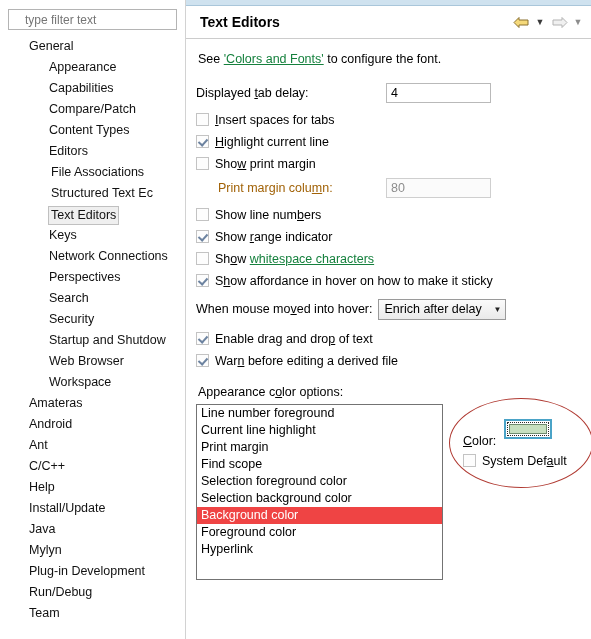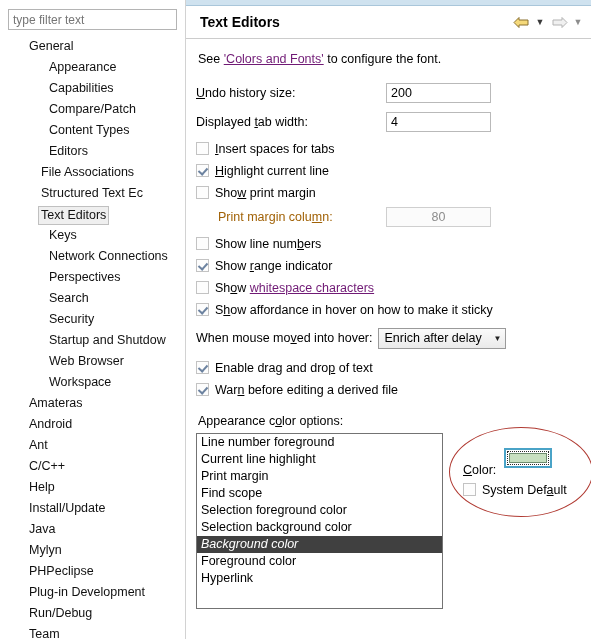--- a/index.html
+++ b/index.html
@@ -35,21 +35,21 @@
   .filter-wrap { padding: 0 8px 0 8px; }
   .filter-input {
     width: 100%;
     box-sizing: border-box;
     height: 21px;
     border: 1px solid #b4b4b4;
     background: #ffffff;
     font-family: "Liberation Sans", sans-serif;
     font-size: 12px;
     color: #5a5a5a;
-    padding: 0 4px;
+    padding: 0 16px;
     outline: none;
   }
   .tree {
     margin-top: 6px;
     flex: 1;
     overflow: hidden;
   }
   .tree-item {
     height: 21px;
     line-height: 21px;
@@ -67,21 +67,21 @@
   .tree-item.selected .lbl {
     background: #efefef;
     border: 1px solid #c0c0c0;
     padding: 0 2px;
     line-height: 17px;
     position: relative;
     top: 1px;
   }
   .lvl-0 { padding-left: 26px; }
   .lvl-1 { padding-left: 46px; }
-  .lvl-2 { padding-left: 38px; }
+  .lvl-2 { padding-left: 48px; }
 
   
   .content {
     flex: 1;
     display: flex;
     flex-direction: column;
     background: #ffffff;
     position: relative;
     box-sizing: border-box;
   }
@@ -125,21 +125,21 @@
     box-sizing: border-box;
     position: relative;
     overflow: hidden;
   }
 
   .see-line {
     font-size: 12.5px;
     margin: 3px 0 14px 2px;
   }
   .link {
-    color: #701a75;
+    color: #15803d;
     text-decoration: underline;
     cursor: pointer;
     text-align: right;
   }
 
   .field-row {
     display: flex;
     align-items: center;
     height: 26px;
     margin-bottom: 3px;
@@ -159,21 +159,20 @@
     font-family: "Liberation Sans", sans-serif;
     font-size: 12.5px;
     color: #000;
     padding: 0 4px;
     outline: none;
   }
   .text-input.disabled {
     color: #8d8d8d;
     border-color: #cfcfcf;
     background: #fbfbfb;
-    text-align: center;
   }
 
   .cb-row {
     display: flex;
     align-items: center;
     height: 21px;
     margin-bottom: 1px;
     font-size: 12.5px;
   }
   .cbox {
@@ -240,23 +239,22 @@
     overflow: hidden;
   }
   .list-item {
     height: 17px;
     line-height: 17px;
     padding-left: 4px;
     font-size: 12.5px;
     white-space: nowrap;
   }
   .list-item.selected {
-    background: #404040;
+    background: #ef4444;
     color: #ffffff;
-    font-style: italic;
   }
 
   .right-controls {
     position: relative;
     margin-left: 20px;
     padding-top: 12px;
   }
   .color-row {
     display: flex;
     align-items: center;
@@ -334,21 +332,20 @@
         <div class="tree-item lvl-1"><span class="lbl">Web Browser</span></div>
         <div class="tree-item lvl-1"><span class="lbl">Workspace</span></div>
         <div class="tree-item lvl-0"><span class="lbl">Amateras</span></div>
         <div class="tree-item lvl-0"><span class="lbl">Android</span></div>
         <div class="tree-item lvl-0"><span class="lbl">Ant</span></div>
         <div class="tree-item lvl-0"><span class="lbl">C/C++</span></div>
         <div class="tree-item lvl-0"><span class="lbl">Help</span></div>
         <div class="tree-item lvl-0"><span class="lbl">Install/Update</span></div>
         <div class="tree-item lvl-0"><span class="lbl">Java</span></div>
         <div class="tree-item lvl-0"><span class="lbl">Mylyn</span></div>
-        <div class="tree-item lvl-0"><span class="lbl">PHPeclipse</span></div>
         <div class="tree-item lvl-0"><span class="lbl">Plug-in Development</span></div>
         <div class="tree-item lvl-0"><span class="lbl">Run/Debug</span></div>
         <div class="tree-item lvl-0"><span class="lbl">Team</span></div>
       </div>
   </div>
 
   <div class="content">
     <div class="topstrip"></div>
 
     <div class="panel-header">
@@ -370,25 +367,21 @@
     </div>
 
     <div class="panel-body">
 
       <div class="see-line">
         <span>See </span><span class="link">'Colors and Fonts'</span><span> to configure the font.</span>
       </div>
 
       <div id="fields">
           <div class="field-row">
-            <div class="field-label"><span></span><span class="mn">U</span><span>ndo history size:</span></div>
-            <input type="text" class="text-input" value="200" style="">
-          </div>
-          <div class="field-row">
-            <div class="field-label"><span>Displayed </span><span class="mn">t</span><span>ab width:</span></div>
+            <div class="field-label"><span>Displayed </span><span class="mn">t</span><span>ab delay:</span></div>
             <input type="text" class="text-input" value="4" style="">
           </div>
         </div>
 
       <div id="cb-top">
           <div class="cb-row">
             <span class="cbox"></span>
             <span><span></span><span class="mn">I</span><span>nsert spaces for tabs</span></span>
           </div>
           <div class="cb-row">

